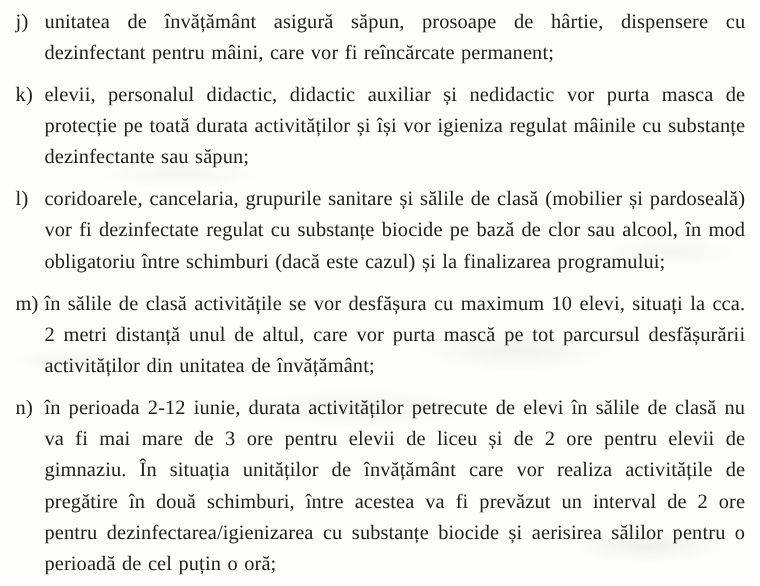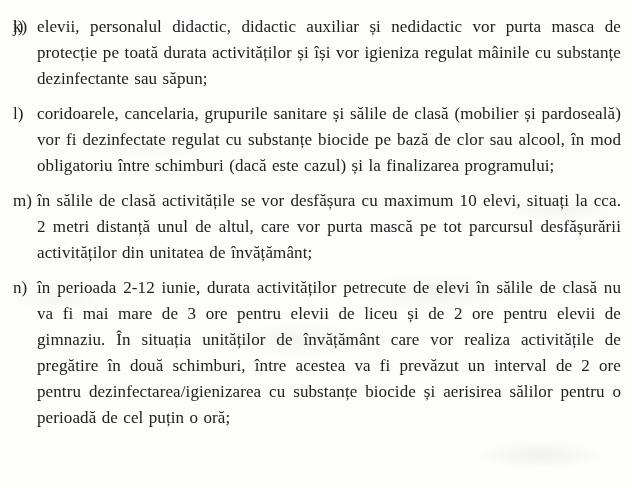--- a/index.html
+++ b/index.html
@@ -50,20 +50,21 @@
   }
 </style>
 </head>
 <body>
 
 <div class="page">
   <div class="doc-list">
 
     <div class="item">
       <span class="marker">j)</span>
+      <span class="text">unitatea de învățământ asigură săpun, prosoape de hârtie, dispensere cu dezinfectant pentru mâini, care vor fi reîncărcate permanent;</span>
     </div>
 
     <div class="item">
       <span class="marker">k)</span>
       <span class="text">elevii, personalul didactic, didactic auxiliar și nedidactic vor purta masca de protecție pe toată durata activităților și își vor igieniza regulat mâinile cu substanțe dezinfectante sau săpun;</span>
     </div>
 
     <div class="item">
       <span class="marker">l)</span>
       <span class="text">coridoarele, cancelaria, grupurile sanitare și sălile de clasă (mobilier și pardoseală) vor fi dezinfectate regulat cu substanțe biocide pe bază de clor sau alcool, în mod obligatoriu între schimburi (dacă este cazul) și la finalizarea programului;</span>

